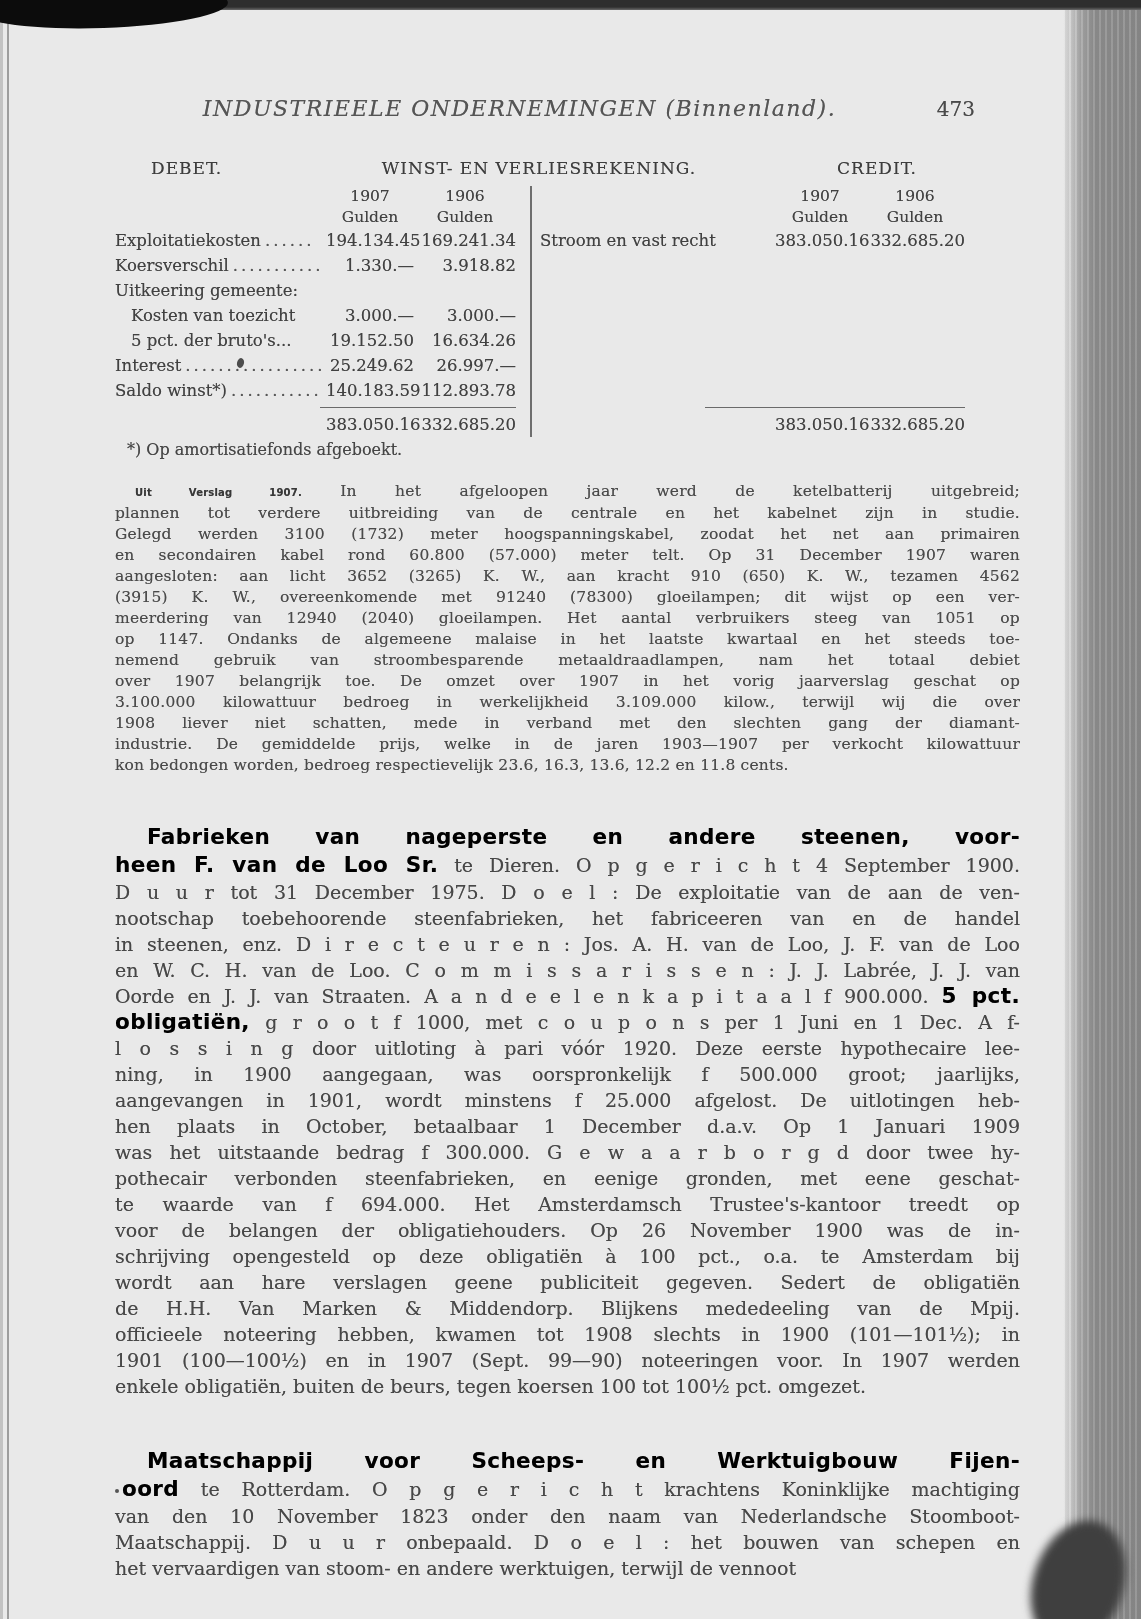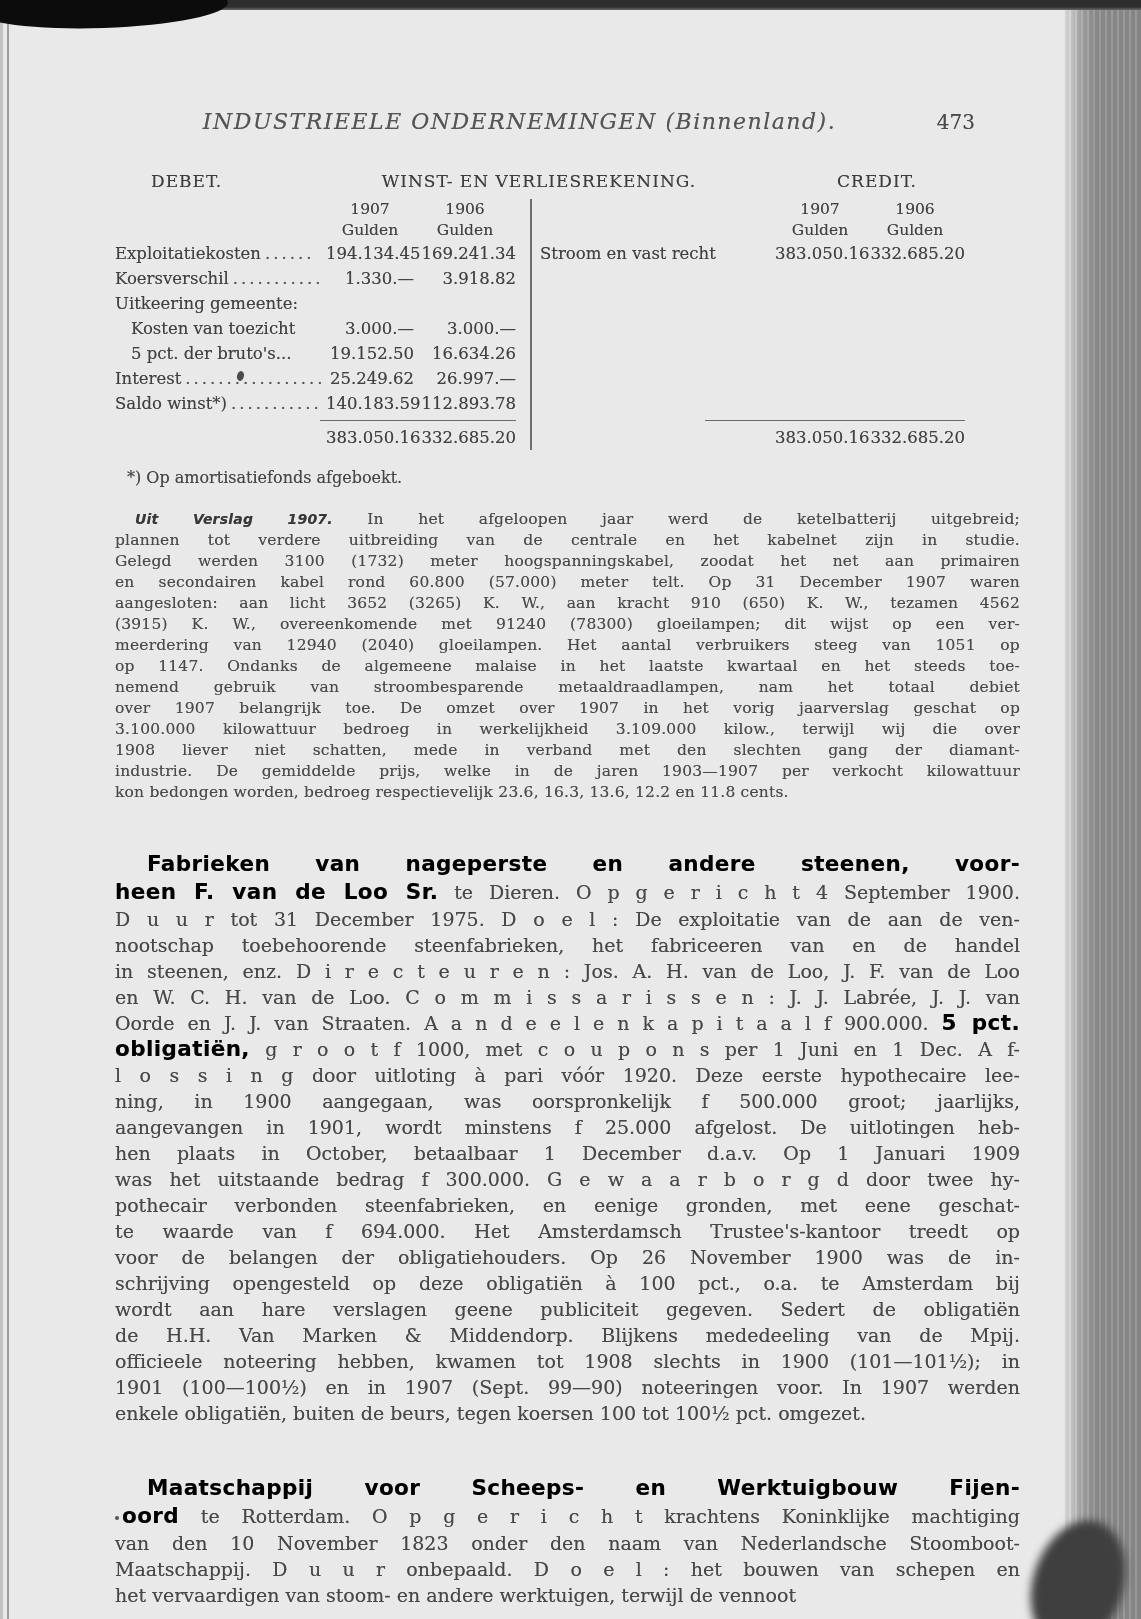--- a/index.html
+++ b/index.html
@@ -17,21 +17,21 @@
   .left-line{position:absolute;top:10px;bottom:0;left:7px;width:2px;background:#9d9d9d;z-index:4;}
   .left-edge{position:absolute;top:10px;bottom:0;left:0;width:3px;background:#c2c2c2;z-index:4;}
   .right-band{
     position:absolute;top:0;bottom:0;right:0;width:78px;z-index:4;
     background:
       repeating-linear-gradient(90deg, rgba(255,255,255,0.10) 0 2px, rgba(0,0,0,0.06) 2px 6px),
       linear-gradient(90deg,#e7e7e7 0px,#cfcfcf 8px,#a8a8a8 18px,#909090 32px,#8c8c8c 100%);
   }
   .br-blob{position:absolute;right:18px;bottom:-30px;width:90px;height:130px;background:#3f3f3f;border-radius:50%;transform:rotate(18deg);filter:blur(4px);z-index:5;}
   .content{
-    position:absolute;left:115px;top:13px;width:905px;z-index:3;
+    position:absolute;left:115px;top:0;width:905px;z-index:3;
     color:#454545;
     text-shadow:0 0 0.5px rgba(70,70,70,0.55);
   }
   
   .page-header{position:relative;margin-top:96px;height:32px;}
   .ph-title{
     position:absolute;left:50%;transform:translateX(-50%) translateX(-48px);
     font-style:italic;font-size:22px;letter-spacing:1.5px;color:#555;white-space:nowrap;
   }
   .ph-no{position:absolute;right:45px;top:1px;font-size:20px;color:#4a4a4a;}
@@ -57,27 +57,27 @@
   .crd .clbl{flex:1;white-space:nowrap;overflow:hidden;}
   .crd .v7{width:90px;text-align:right;flex:none;}
   .crd .v6{width:100px;text-align:right;flex:none;}
   .crd .c7{width:90px;text-align:center;flex:none;}
   .crd .c6{width:100px;text-align:center;flex:none;}
   .crd .tsp{width:55px;flex:none;}
   .fill{flex:1;}
   .deb .rule{height:1px;background:#6a6a6a;margin:4px 0 4px 205px;}
   .crd .rule{height:1px;background:#6a6a6a;margin:4px 55px 4px 165px;}
   .speck{position:absolute;left:122px;top:172px;width:7px;height:10px;background:#4c4c4c;border-radius:50%;transform:rotate(14deg);}
-  .footnote{margin-top:18px;padding-left:12px;font-size:16px;color:#464646;}
+  .footnote{margin-top:3px;padding-left:12px;font-size:16px;color:#464646;}
   
   .verslag{margin-top:22px;font-size:15.5px;line-height:21px;color:#4a4a4a;letter-spacing:0.2px;}
   .line{text-align:justify;text-align-last:justify;}
   .line.last{text-align-last:left;}
   .lead-ind{padding-left:20px;}
-  .vb{font-family:"DejaVu Sans",sans-serif;font-weight:bold;font-size:14px;color:#383838;font-style:italic;}
+  .vb{font-family:"DejaVu Sans",sans-serif;font-weight:bold;font-size:10px;color:#383838;}
   
   .section{font-size:19px;line-height:26px;color:#474747;}
   .sec-loo{margin-top:47px;}
   .sec-fij{margin-top:48px;}
   .hline{line-height:28px;}
   .hb{font-family:"DejaVu Sans",sans-serif;font-weight:bold;font-size:21.5px;color:#000000;letter-spacing:0.4px;}
   .h-ind{padding-left:32px;}
   .inkdot{display:inline-block;width:4px;height:4px;background:#555;border-radius:50%;vertical-align:middle;margin-right:3px;}
 </style>
 </head>

